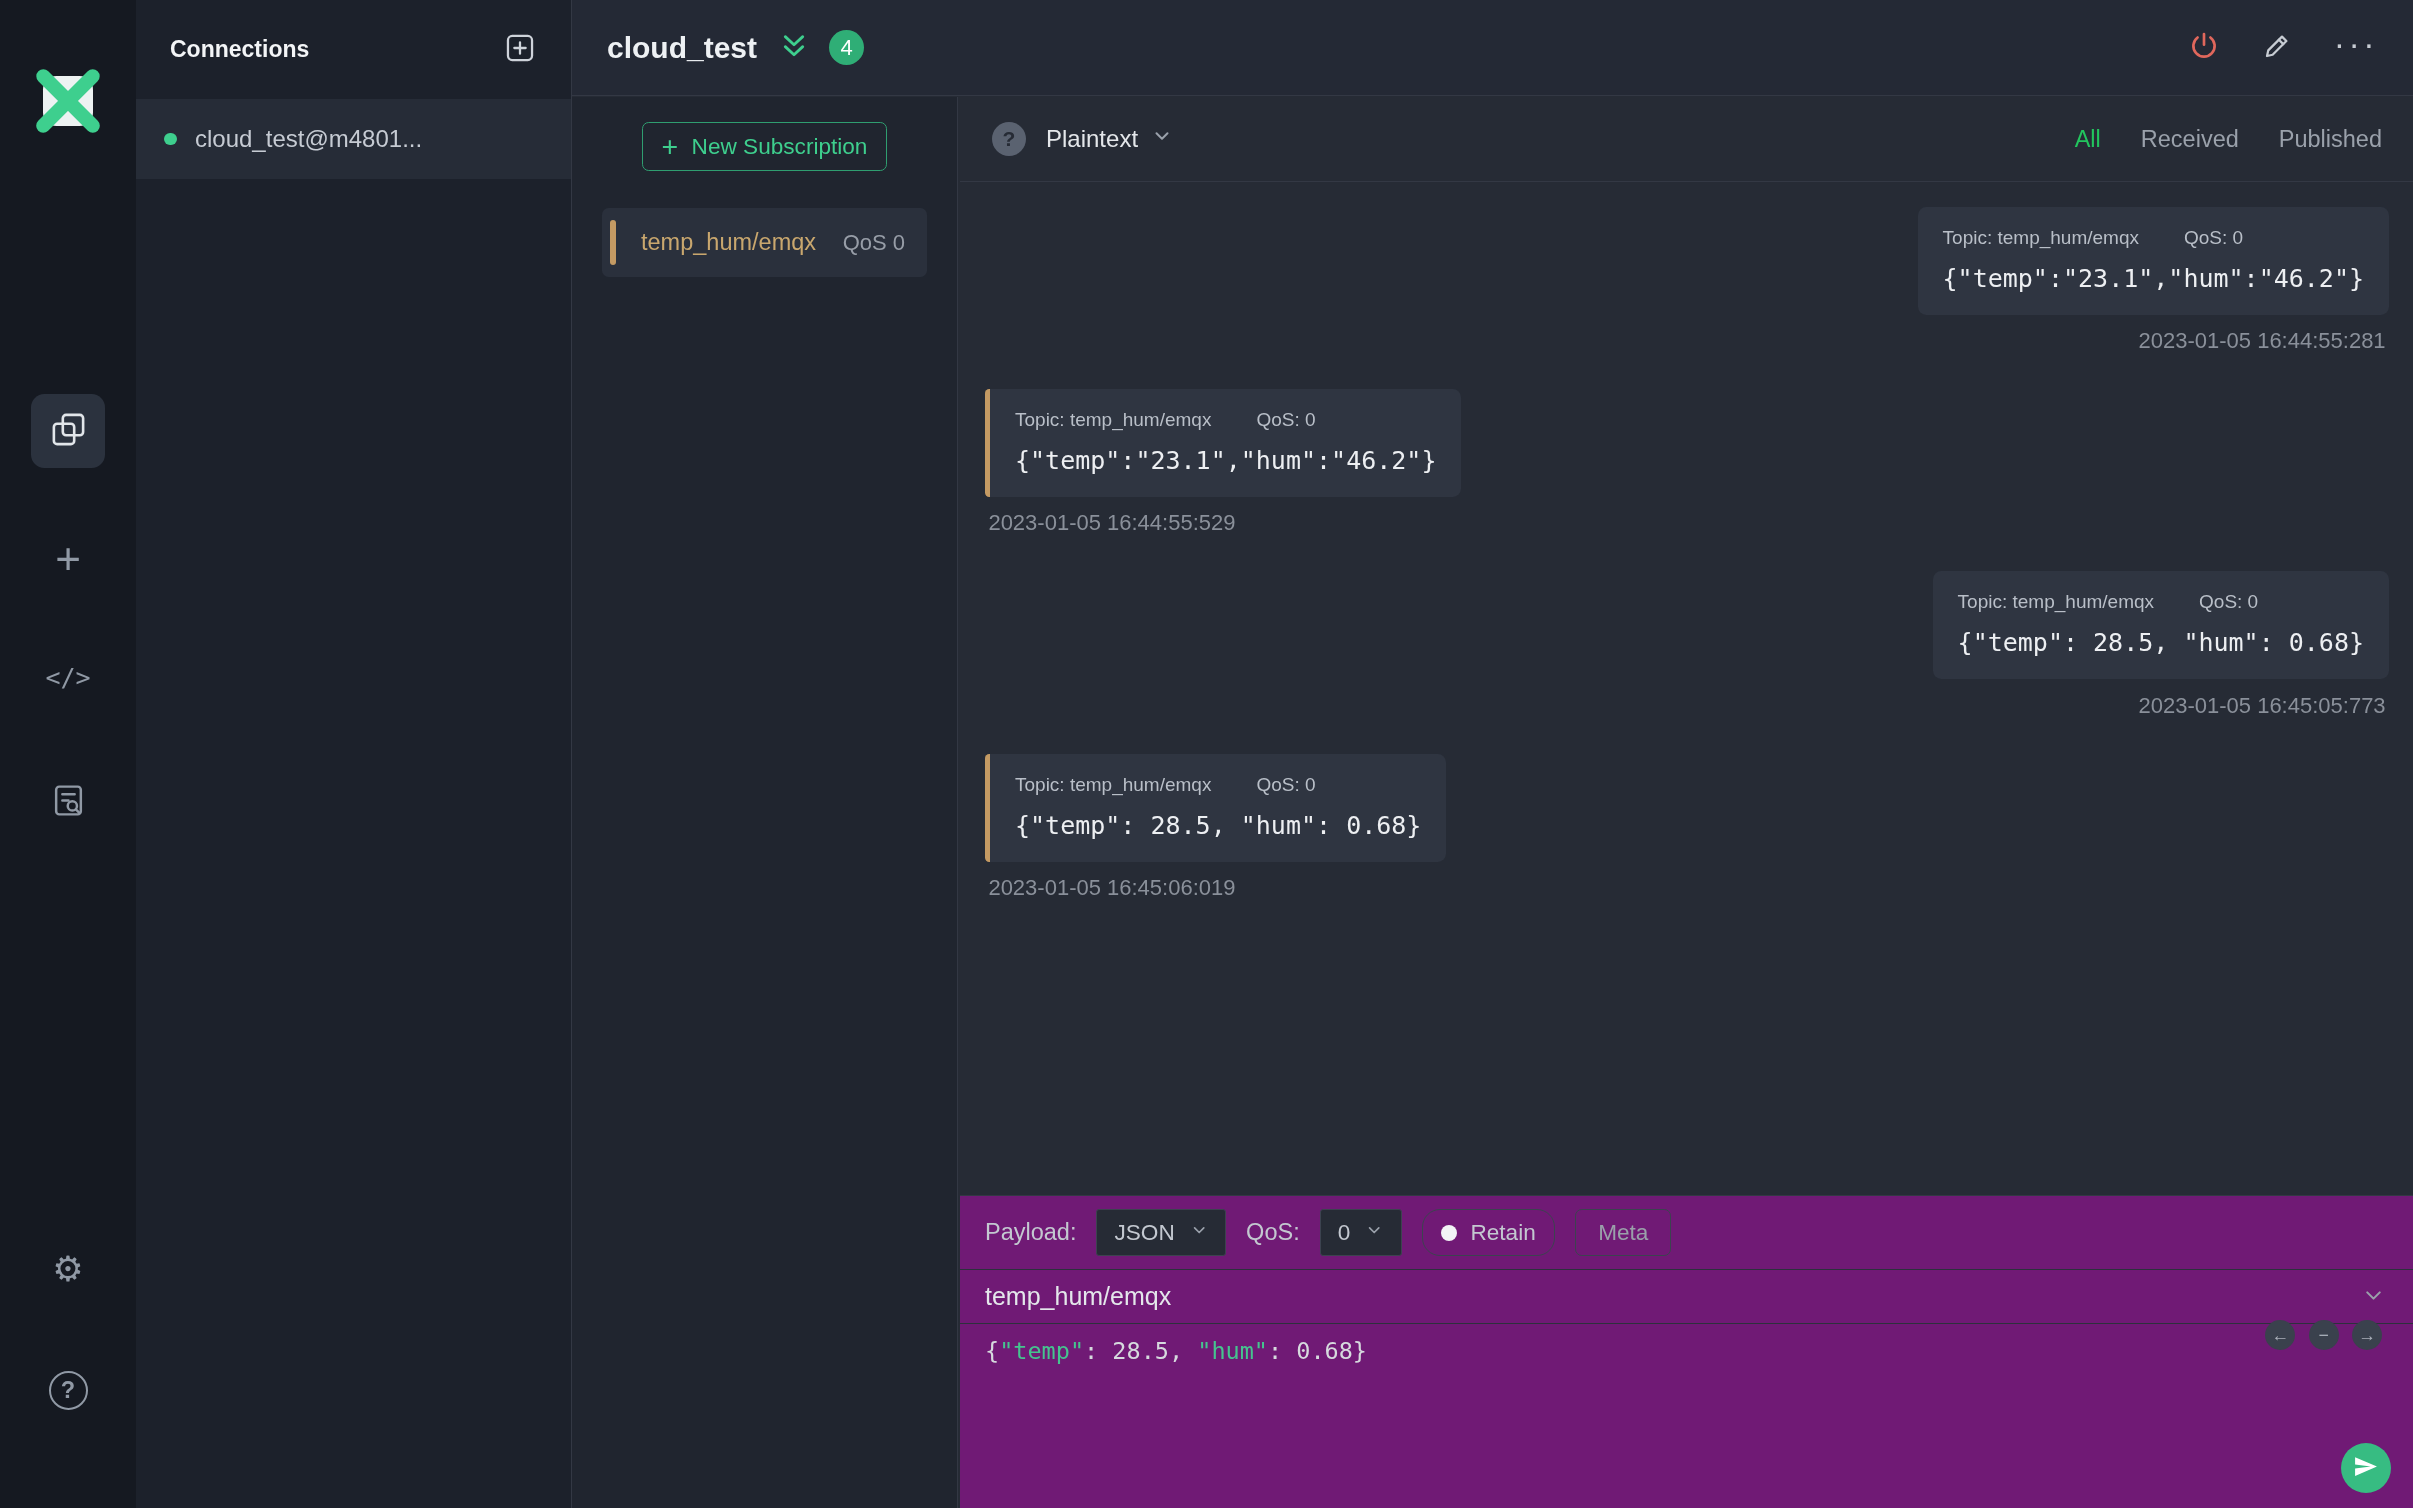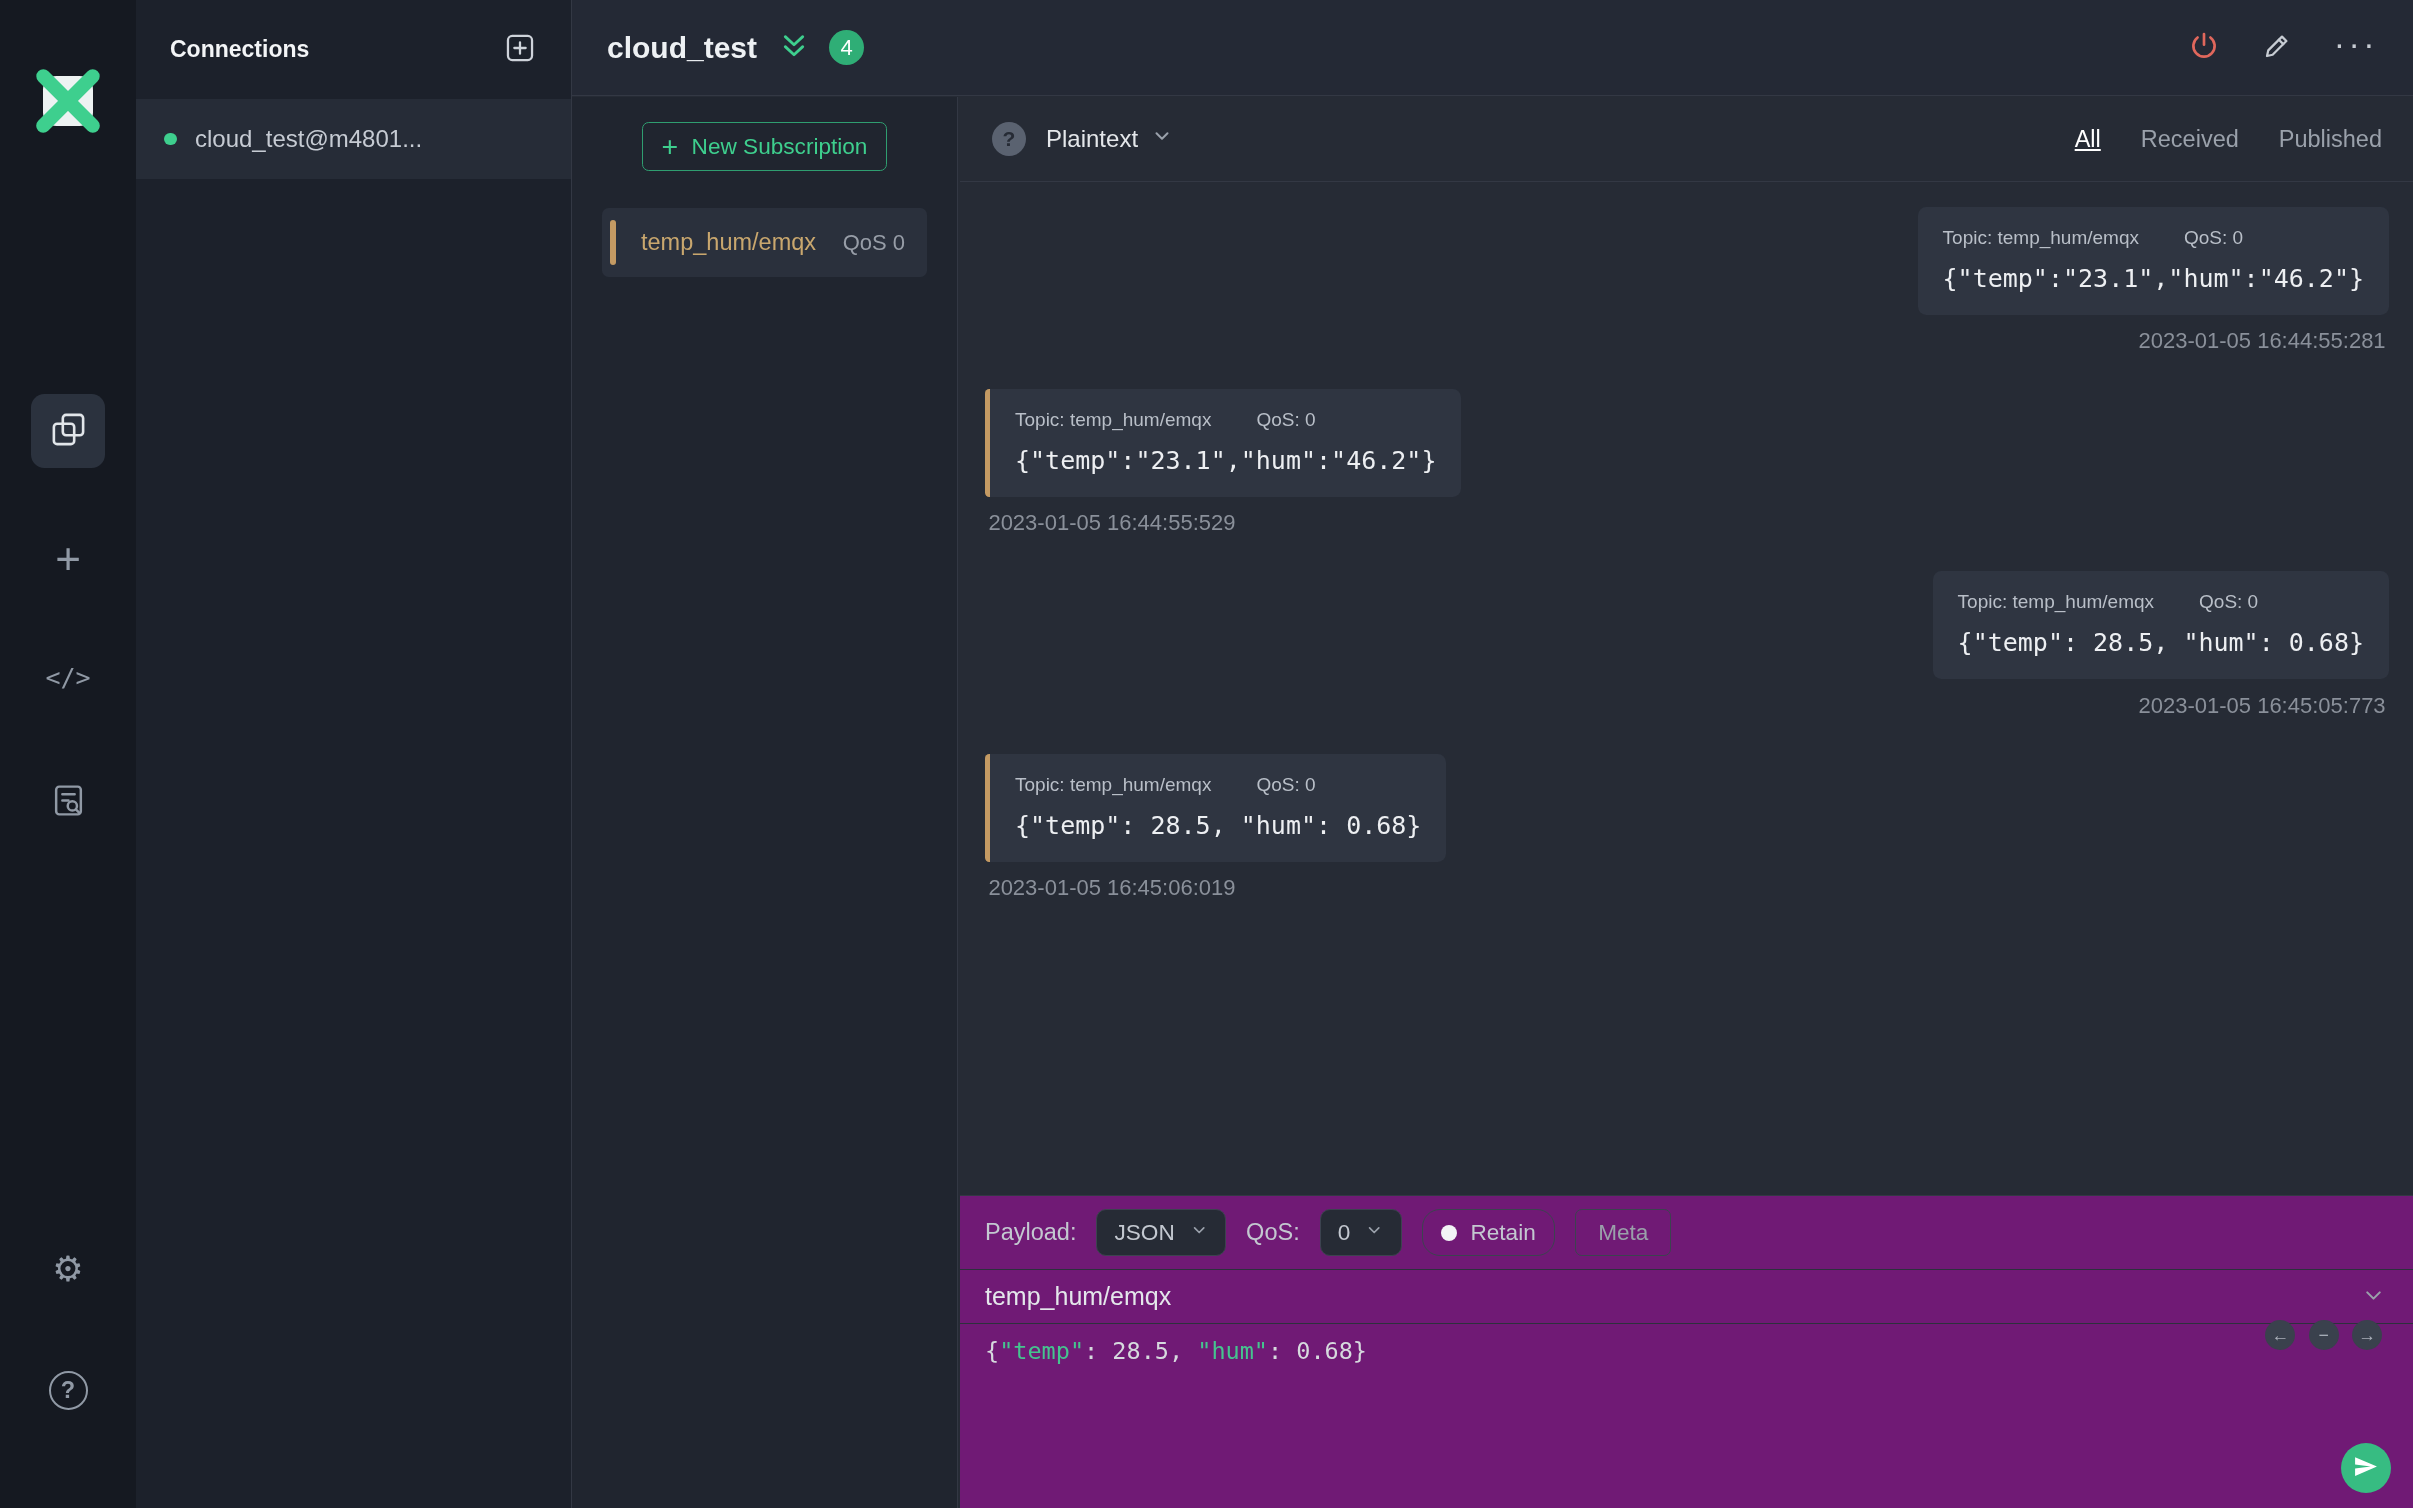--- a/index.html
+++ b/index.html
@@ -61,37 +61,37 @@
   .sub-topic { margin-left:17px; font-size:23.5px; color:#c9a76e; }
   .sub-qos { margin-left:auto; font-size:22px; color:#979da7; }
 
   
   .msg-area { position:absolute; left:960px; top:97px; width:1454px; height:1411px; background:#262b35; }
   .msg-toolbar { height:85px; border-bottom:0.8px solid #333844; display:flex; align-items:center; padding:0 32px; }
   .fmt-help { width:34px; height:34px; border-radius:50%; background:#5a6270; color:#262b35;
     font-weight:bold; font-size:21px; display:flex; align-items:center; justify-content:center; flex:none; }
   .fmt-select { margin-left:20px; display:flex; align-items:center; gap:13.4px; font-size:24px; color:#e4e7ea; }
   .filters { margin-left:auto; display:flex; gap:40px; font-size:23.5px; color:#9aa1ab; }
-  .filters .active { color:#ffffff;text-decoration:underline; }
+  .filters .active { color:#22c55e; }
 
   .msg-list { position:absolute; top:86px; left:0; right:0; bottom:335px; padding:23.5px 25px 0; overflow:hidden; }
   .msg { display:flex; flex-direction:column; margin-bottom:35px; }
   .msg.right { align-items:flex-end; }
   .msg.left  { align-items:flex-start; }
   .bubble { background:#2f3541; border-radius:8.4px; padding:20px 25px 22px; }
   .msg.left .bubble { border-left:5.9px solid #c49a63; border-top-left-radius:4.2px; border-bottom-left-radius:4.2px; }
   .meta-row { display:flex; gap:45px; font-size:19px; color:#b9bfc8; }
   .payload { margin-top:15px; font-size:25px; color:#edeff2; font-family:"DejaVu Sans Mono",monospace; }
   .time { margin-top:13.4px; font-size:22px; color:#8a909a; padding:0 3.4px; }
 
   
   .publish { position:absolute; left:0; right:0; bottom:0; height:313px; background:#701a75; border-top:0.8px solid #333844; }
   .pub-controls { height:74px; display:flex; align-items:center; gap:20px; padding:0 25px; border-bottom:0.8px solid #2c313c; }
   .pub-label { font-size:23.5px; color:#c3c8d0; }
-  .select-box { height:47px; border:0.8px solid #3c434f; border-radius:10px; background:#262b35;
+  .select-box { height:47px; border:0.8px solid #3c434f; border-radius:3px; background:#262b35;
     display:flex; align-items:center; gap:15px; padding:0 17px; font-size:22.6px; color:#c3c8d0; }
   .retain-btn { height:47px; border:0.8px solid #3c434f; border-radius:18px;
     display:flex; align-items:center; gap:13.4px; padding:0 18.4px; font-size:22.6px; color:#c3c8d0; }
   .retain-dot { width:16px; height:16px; border-radius:50%; background:#f2f4f6; }
   .meta-btn { height:47px; border:0.8px solid #3c434f; border-radius:6.7px; padding:0 22px;
     font-size:22.6px; color:#9aa0aa; display:flex; align-items:center; }
   .topic-row { height:54px; display:flex; align-items:center; padding:0 25px;
     font-size:25px; color:#e4e7eb; border-bottom:0.8px solid #2c313c; position:relative; }
   .topic-collapse { position:absolute; right:28.5px; top:13.4px; }
   .editor { padding:13.4px 25px; font-size:23.5px; font-family:"DejaVu Sans Mono",monospace; color:#d6dade; }

